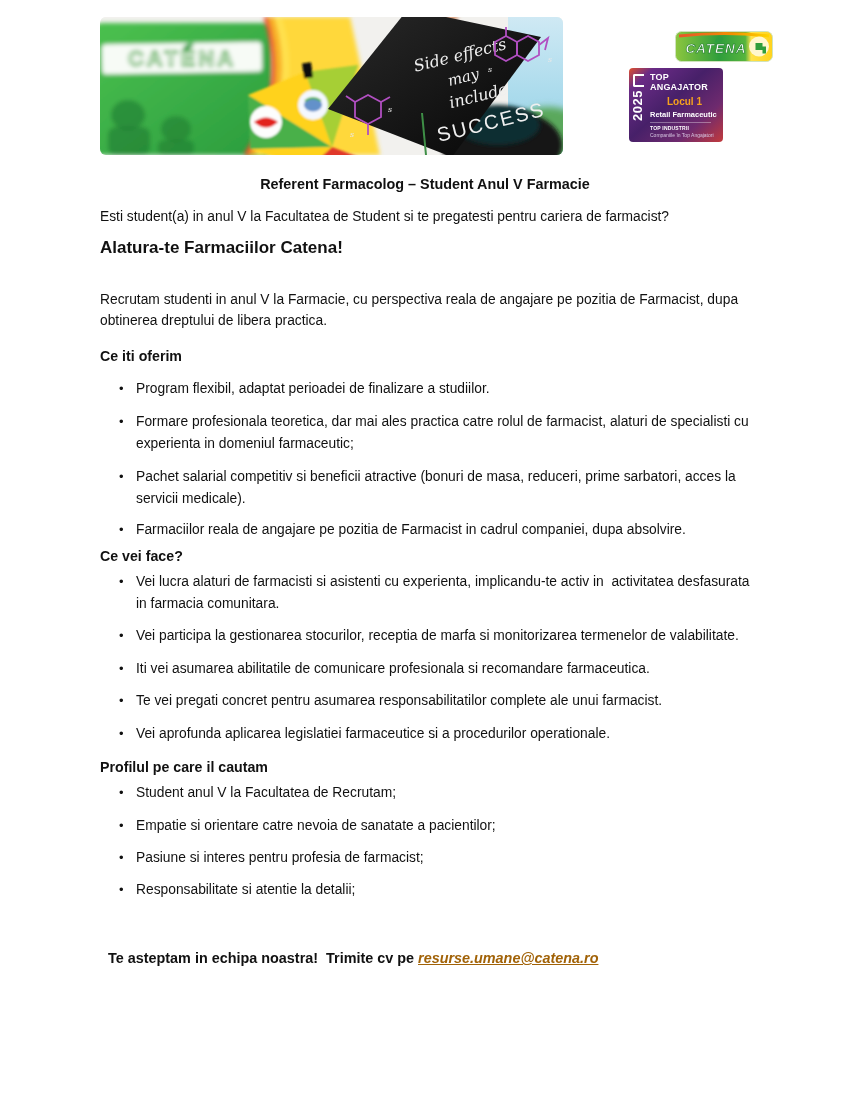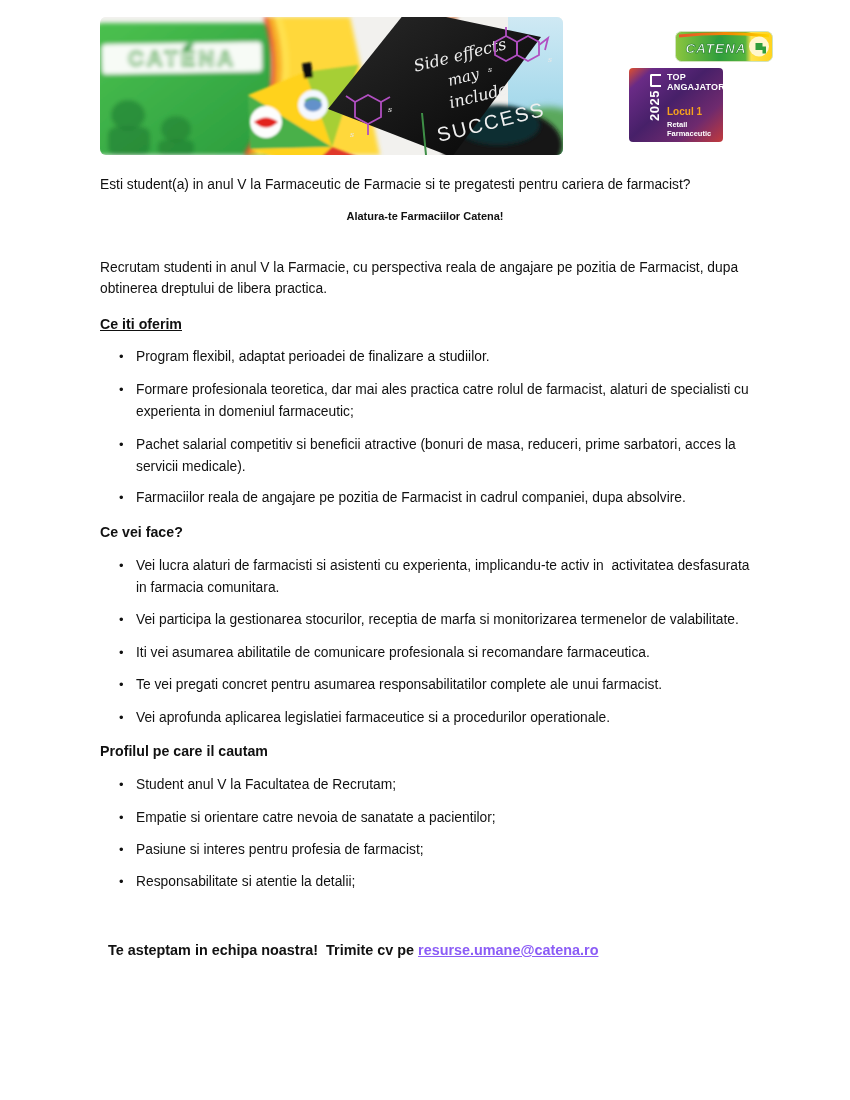--- a/index.html
+++ b/index.html
@@ -13,50 +13,50 @@
   
   .photo{left:100px;top:17px;width:463px;height:138px;border-radius:6px;overflow:hidden;background:#f2f1ee;}
   .photo svg{display:block;}
 
   
   .catena-logo{left:627px;top:31px;width:98px;height:31px;padding-left:48px;}
   
   .badge{
     left:629px;top:68px;width:94px;height:74px;border-radius:4px;
     background:linear-gradient(138deg,#e0502c 0%,#6a2b86 14%,#472069 45%,#6e2a6e 74%,#c23a3c 100%);
-    color:#fff;display:flex;overflow:hidden;box-sizing:border-box;padding:5px 4px 4px 17px;
+    color:#fff;display:flex;overflow:hidden;box-sizing:border-box;padding:5px 4px 4px 0;
   }
   .badge-left{width:18px;flex:none;display:flex;flex-direction:column;align-items:center;}
   .badge-bracket{width:9px;height:9px;border:2px solid #fff;border-right:none;border-radius:2px 0 0 2px;margin-top:1px;}
   .badge-year{margin-top:3px;font-size:13px;font-weight:bold;letter-spacing:0.5px;
     transform:rotate(180deg);writing-mode:vertical-rl;line-height:14px;}
   .badge-main{flex:1;padding-left:3px;display:flex;flex-direction:column;}
   .badge-title{font-size:9px;font-weight:800;line-height:9.5px;letter-spacing:0.2px;width:62px;}
-  .badge-rank{font-size:10px;font-weight:800;margin-top:14px;color:#f6a21e;}
+  .badge-rank{font-size:10px;font-weight:800;margin-top:4px;color:#f6a21e;text-align:center;}
   .badge-cat{font-size:7.5px;font-weight:700;margin-top:3px;}
   .badge-rule{height:1px;background:rgba(255,255,255,0.35);margin:3px 8px 2px 0;}
   .badge-sub1{font-size:5px;font-weight:700;letter-spacing:0.2px;}
   .badge-sub2,.badge-sub3{font-size:5px;color:#d7c7e2;margin-top:1px;}
 
   
   .doc{left:100px;top:163px;width:650px;font-size:13.8px;line-height:22px;}
   .title{margin-top:10px;font-size:14.4px;font-weight:bold;text-align:center;}
   .para{white-space:pre-wrap;}
   .p-intro{margin-top:11px;}
-  .subtitle{margin-top:9px;font-size:11px;font-weight:bold;text-align:center;}
+  .subtitle{margin-top:9px;font-size:17px;font-weight:bold;}
   .p-lead{margin-top:30px;line-height:21px;}
   .sec-h{font-size:14.2px;font-weight:bold;}
-  .mt14{margin-top:14px;text-decoration:underline;} .mt12{margin-top:12px;}
+  .mt14{margin-top:14px;} .mt12{margin-top:4px;}
   .mt11{margin-top:11px;} .mt10{margin-top:10px;} .mt9{margin-top:9px;}
   .bullet{display:flex;}
   .bullet .dot{flex:none;width:17px;margin-left:19px;font-size:13px;}
   .bullet .btxt{flex:1;white-space:pre-wrap;}
   .footer{margin-top:46px;padding-left:8px;font-size:14.4px;font-weight:bold;}
   .footer .ftext{white-space:pre-wrap;}
-  .footer a{color:#8b5cf6;text-decoration:underline;cursor:pointer;}
+  .footer a{color:#a16207;text-decoration:underline;cursor:pointer;font-style:italic;}
 </style>
 </head>
 <body>
 
 <div class="abs photo">
   <svg width="463" height="138" viewBox="0 0 463 138" xmlns="http://www.w3.org/2000/svg">
     <defs>
       <filter id="b1" x="-30%" y="-30%" width="160%" height="160%">
           <feGaussianBlur stdDeviation="1"></feGaussianBlur>
         </filter>
@@ -184,22 +184,23 @@
     <div class="badge-cat">Retail Farmaceutic</div>
     <div class="badge-rule"></div>
     <div class="badge-sub1">TOP INDUSTRII</div>
     <div class="badge-sub2">Companiile în Top Angajatori</div>
 
   </div>
 </div>
 
 <div class="abs doc">
 
-
-  <div class="para p-intro">Esti student(a) in anul V la Farmaceutic de Farmacie si te pregatesti pentru cariera de farmacist?</div>
+  <div class="title">Referent Farmacolog – Student Anul V Farmacie</div>
+
+  <div class="para p-intro">Esti student(a) in anul V la Facultatea de Student si te pregatesti pentru cariera de farmacist?</div>
 
   <div class="subtitle">Alatura-te Farmaciilor Catena!</div>
 
   <div class="para p-lead">Recrutam studenti in anul V la Farmacie, cu perspectiva reala de angajare pe pozitia de Farmacist, dupa obtinerea dreptului de libera practica.</div>
 
   <div class="sec-h mt14">Ce iti oferim</div>
   <div class="bullet mt11">
     <span class="dot">•</span>
     <span class="btxt">Program flexibil, adaptat perioadei de finalizare a studiilor.</span>
   </div>

